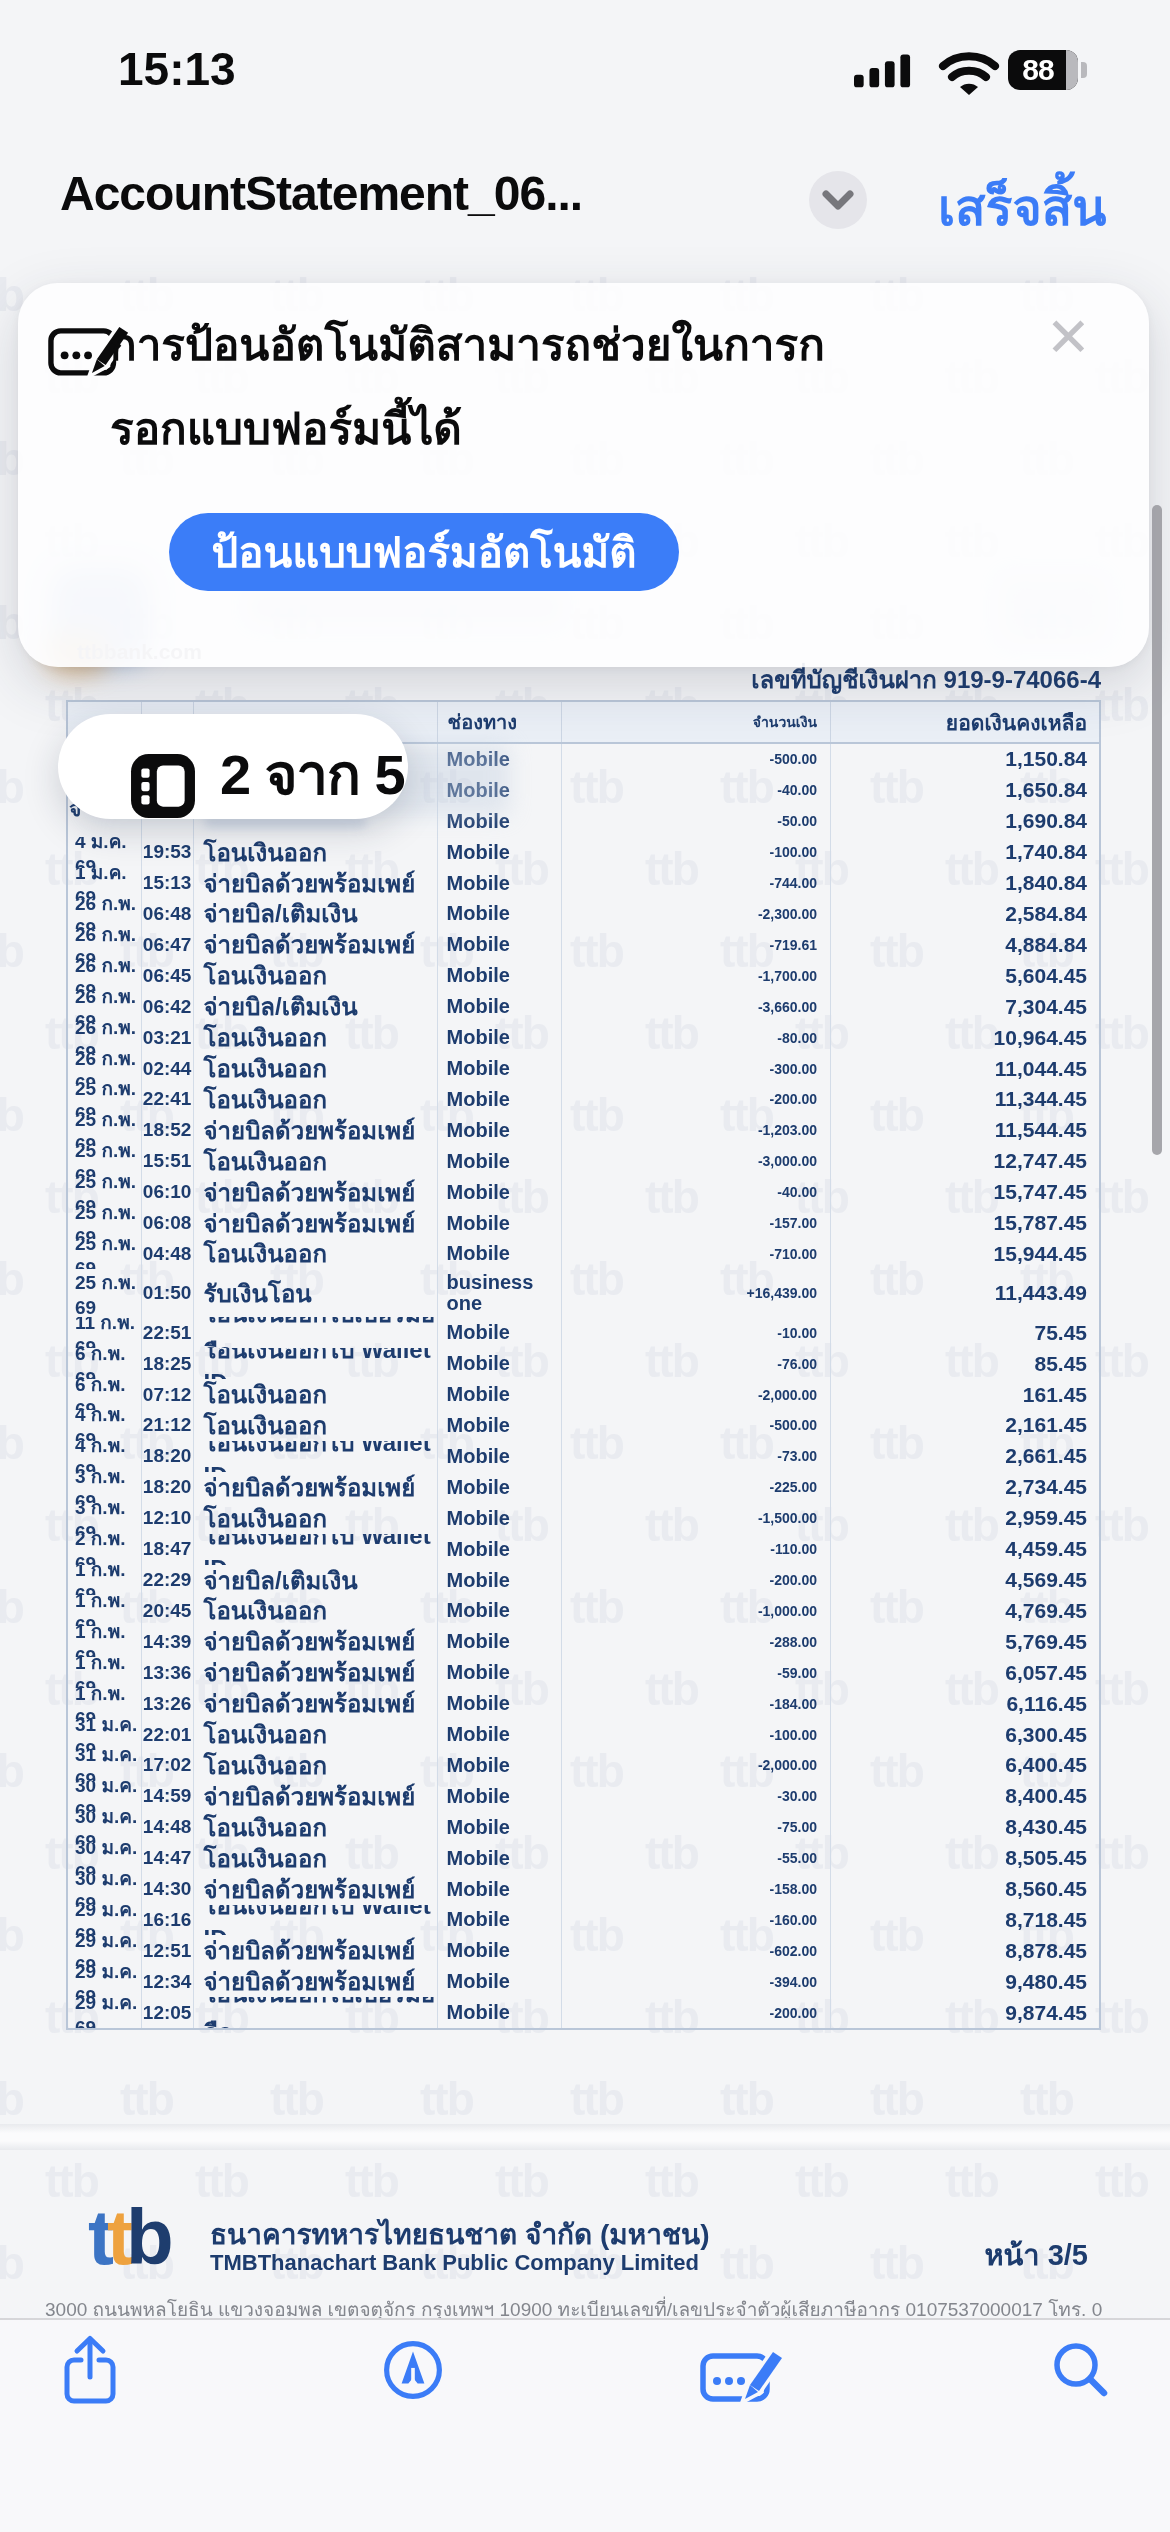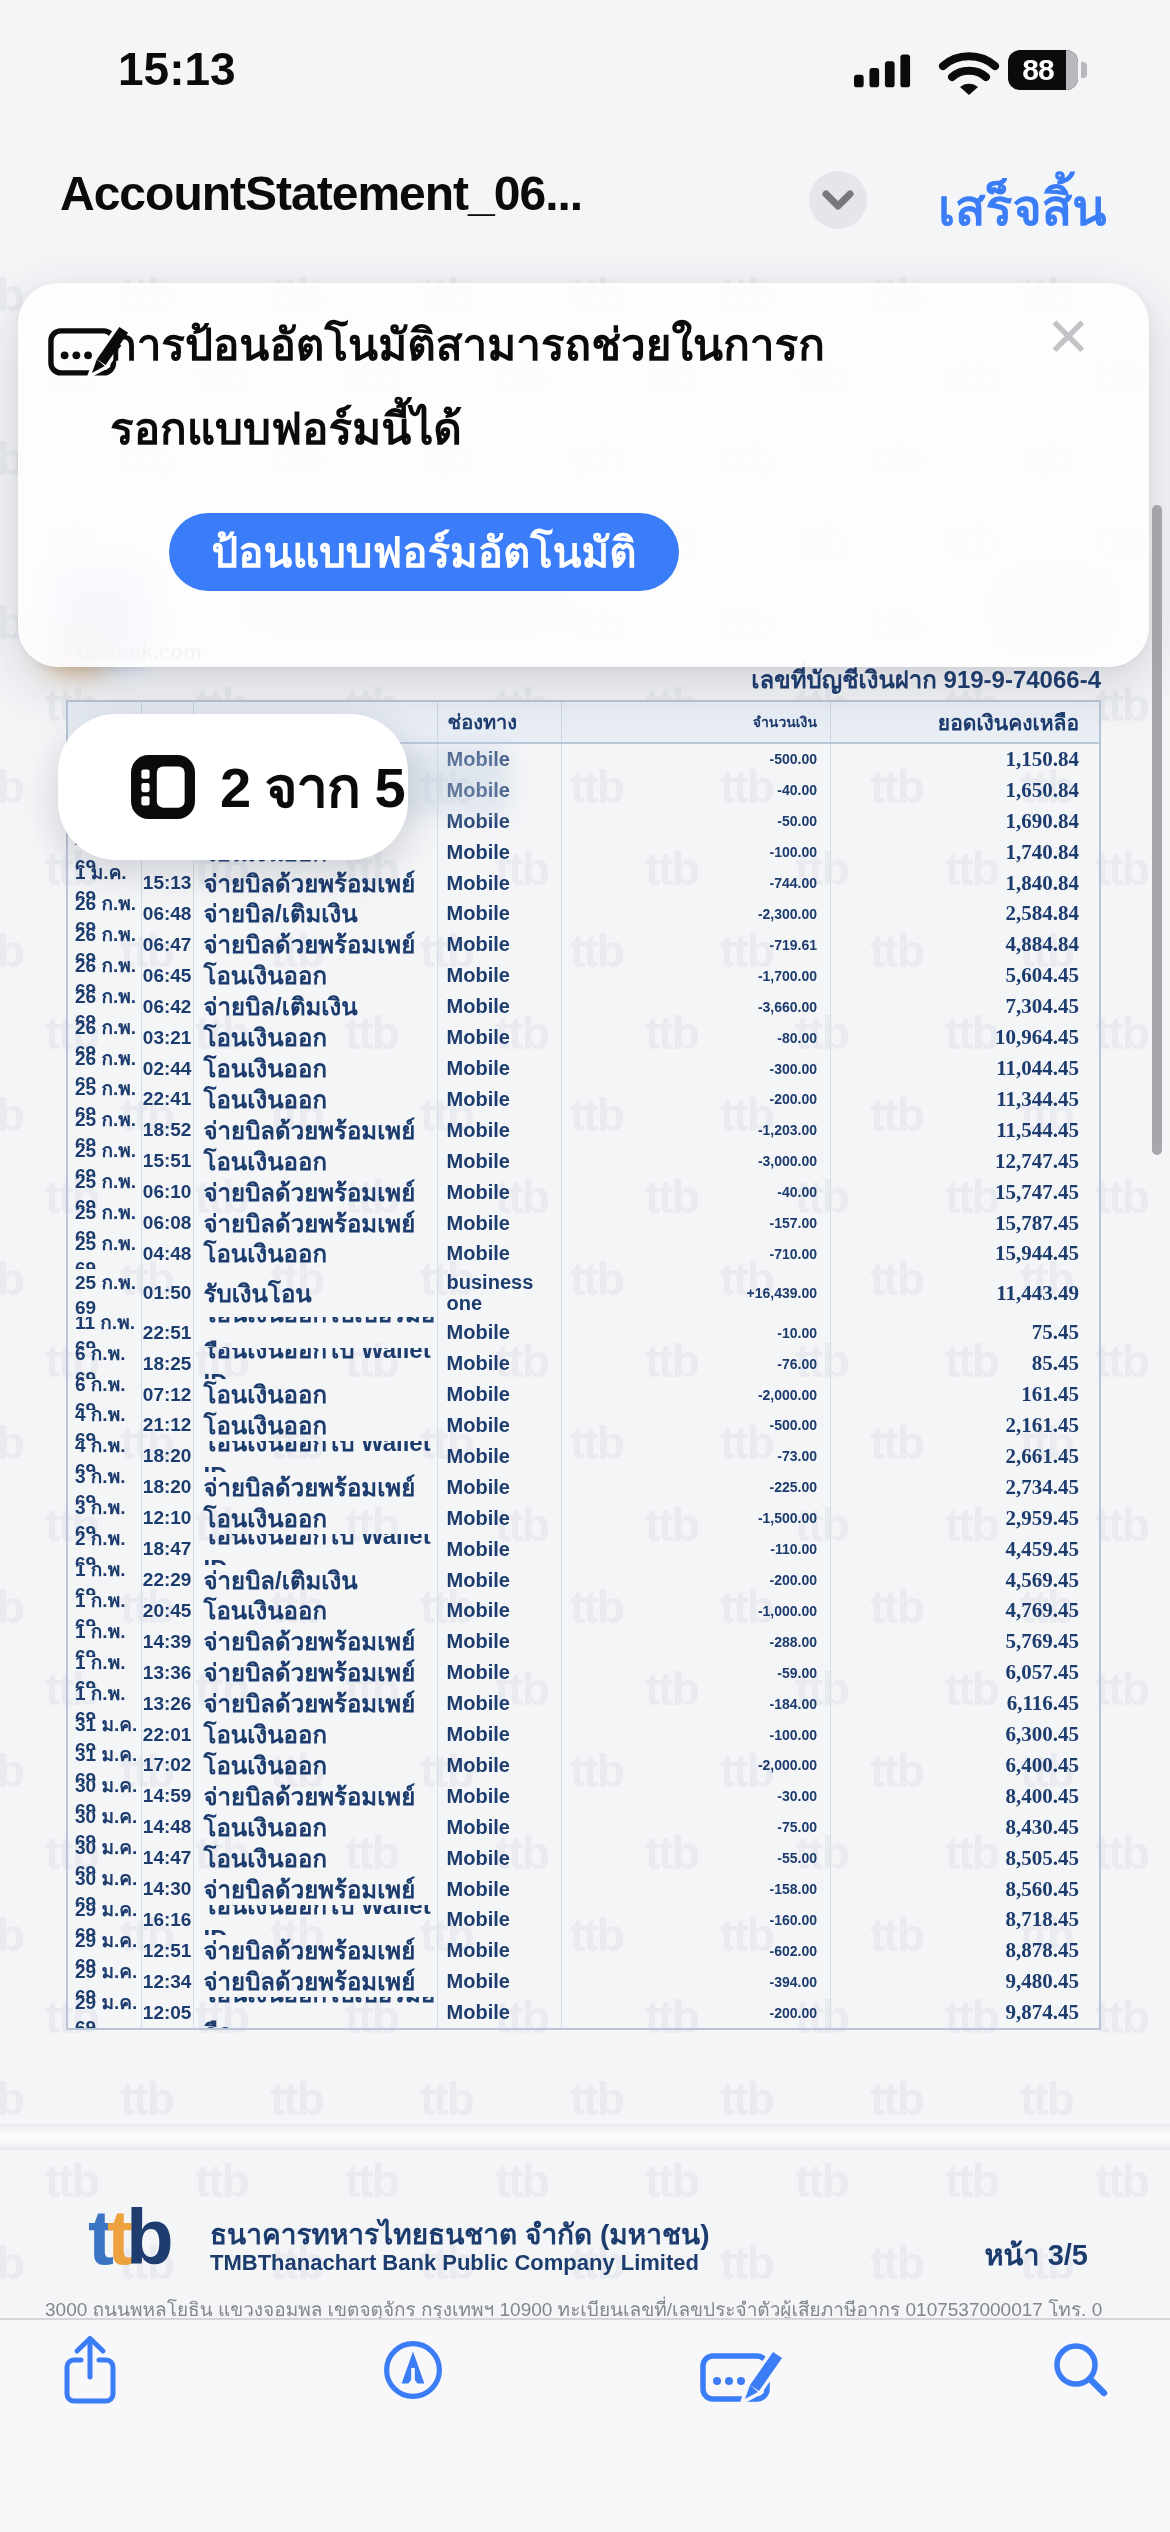--- a/index.html
+++ b/index.html
@@ -60,22 +60,22 @@
                    justify-content:center; }
   #banner-button span { color:#ffffff; font-size:42px; font-weight:600; }
 
   
   #site-label { position:absolute; left:77px; top:640px; font-size:21px; font-weight:bold;
                 color:#9b9ba1; z-index:3; }
   #account-line { position:absolute; right:69px; top:660px; font-size:24px; font-weight:600;
                   color:#1d3c6e; z-index:3; }
 
   
-  #pill { position:absolute; left:58px; top:714px; width:350px; height:146px;
-          background:#ffffff; border-radius:58px; z-index:6; display:flex; align-items:center;
+  #pill { position:absolute; left:58px; top:714px; width:350px; height:105px;
+          background:#ffffff; border-radius:58px; z-index:6; display:flex; align-items:flex-end;
           padding-left:72px; box-shadow:0 12px 36px rgba(30,40,60,.18); }
   #pill-label { font-size:56px; font-weight:bold; color:#0b0b0c; margin-left:24px;
                 letter-spacing:-1px; }
 
   
   #stmt-table { position:absolute; left:66px; top:700px; width:1035px; height:1330px;
                 display:flex; flex-direction:column; border:2px solid #b9c6d8; z-index:3; }
   #thead { display:flex; height:42px; flex:none; background:#eaeff6;
            border-bottom:2px solid #b9c6d8; }
   .hcell { display:flex; align-items:center; justify-content:center; font-size:23px;
@@ -86,21 +86,21 @@
   .trow { display:flex; flex:1 1 0; min-height:0; }
   .trow.tall { flex:1.55 1 0; }
   .tcell { display:flex; align-items:center; border-right:1px solid #d3dce8;
            font-weight:600; color:#1d3c6e; overflow:hidden; }
   .tcell:last-child { border-right:none; }
   .c-date    { width:74px;  font-size:19px; padding-left:7px; }
   .c-time    { width:52px;  font-size:19px; justify-content:center; }
   .c-desc    { width:245px; font-size:24px; padding-left:10px; }
   .c-channel { width:125px; font-size:20px; padding-left:9px; line-height:1.05; }
   .c-amount  { width:270px; font-size:14px; justify-content:flex-end; padding-right:13px; }
-  .c-balance { width:269px; font-size:21px; justify-content:flex-end; padding-right:20px;font-family:Liberation Serif, serif; }
+  .c-balance { width:269px; font-size:21px; justify-content:flex-end; padding-right:12px; }
   .redacted-bar { width:70%; height:14px; background:#b9c6da; border-radius:6px;
                   filter:blur(5px); opacity:.5; }
   #partial-glyph { position:absolute; left:69px; top:792px; font-size:21px; font-weight:600;
                    color:#1d3c6e; z-index:3; }
 
   
   #page-gap { position:absolute; left:0; top:2124px; width:1170px; height:26px; z-index:2;
               background:linear-gradient(to bottom, rgba(180,185,195,.18), #fbfbfc 35%,
                           #fbfbfc 65%, rgba(180,185,195,.18)); }
 

